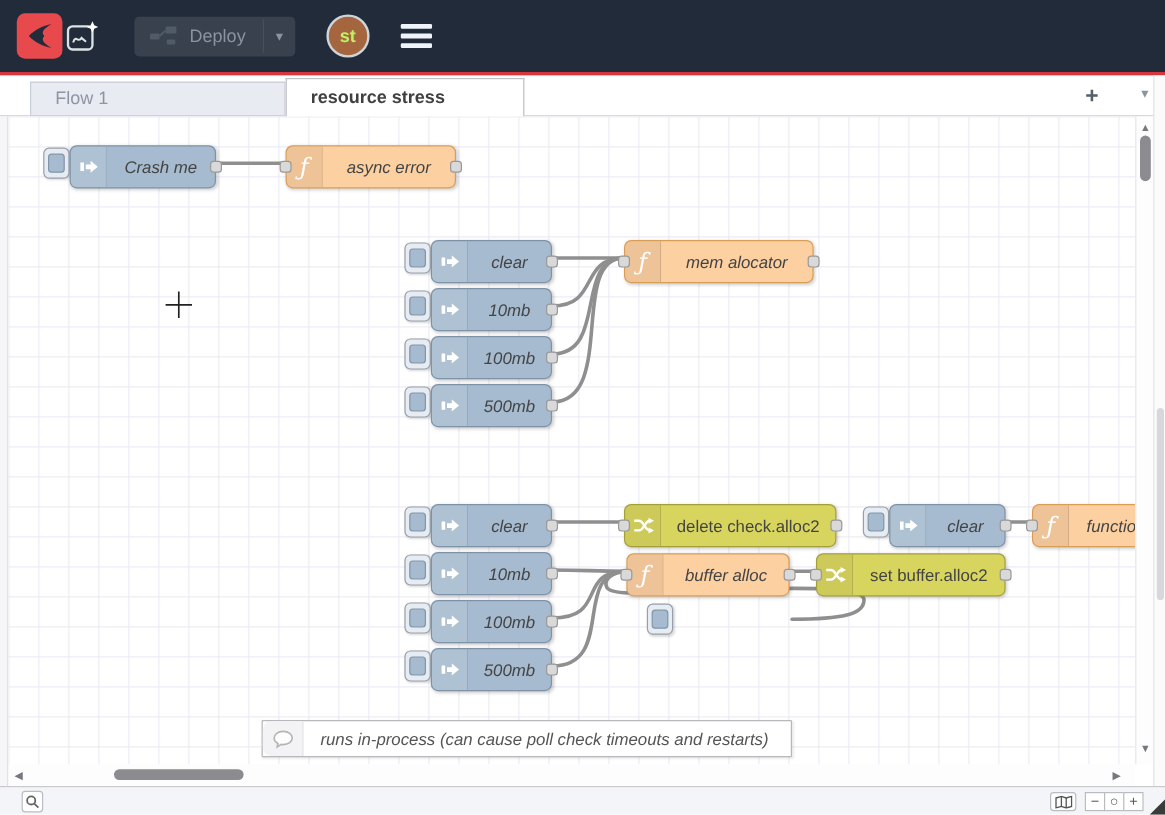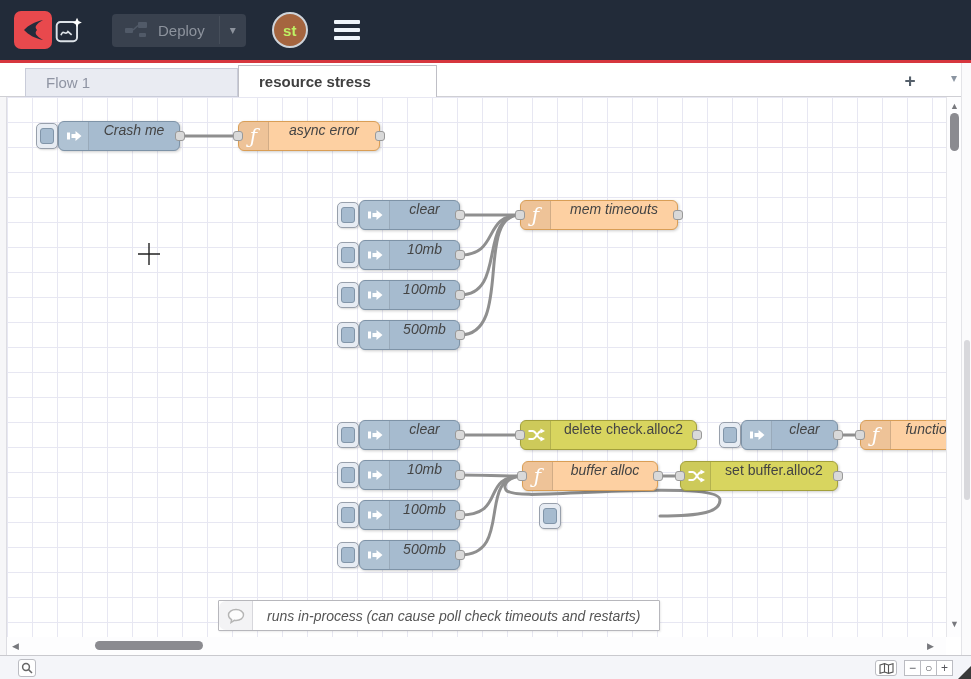--- a/index.html
+++ b/index.html
@@ -41,21 +41,21 @@
   .left-strip { position:absolute; left:0; top:97px; width:7px; height:558px; background:#f6f6f8;
                 border-right:1px solid #dddde2; }
   .canvas { position:absolute; left:7px; top:97px; width:939px; height:540px; background:#fff;
             overflow:hidden;
             background-image:linear-gradient(#e7e7f2 1px, transparent 1px),
                              linear-gradient(90deg,#e7e7f2 1px, transparent 1px);
             background-size:25px 25px; }
   svg.wires { position:absolute; left:0; top:0; }
   .wire { stroke:#8f8f8f; stroke-width:3; fill:none; stroke-linecap:round; }
 
-  .node { position:absolute; height:30px; border-radius:6px; display:flex; 
+  .node { position:absolute; height:36px; border-radius:6px; display:flex; align-items:center;
           border:1px solid; box-shadow:1px 1px 3px rgba(0,0,0,.2); }
   .node .nicon { width:30px; align-self:stretch; display:flex; align-items:center; justify-content:center;
                  border-right:1px solid rgba(0,0,0,.12); border-radius:5px 0 0 5px; }
   .node .nlabel { flex:1; text-align:center; font-size:14px; color:#444; padding:0 6px; white-space:nowrap; }
   .nlabel.it { font-style:italic; }
   .inject { background:#a6bbcf; border-color:#7e93a7; }
   .inject .nicon { background:rgba(255,255,255,.10); }
   .function { background:#fdd0a2; border-color:#d99e56; }
   .function .nicon { background:rgba(0,0,0,.06); }
   .change { background:#d8d55f; border-color:#a3a03c; }
@@ -263,21 +263,21 @@
           </svg>
         </span>
       <span class="nlabel it">500mb</span>
       <span class="port out"></span>
     </div>
 
     <div class="node function" style="left:513px;top:103px;width:158px">
       <span class="nicon">
           <span class="fglyph">ƒ</span>
         </span>
-      <span class="nlabel it">mem timeouts</span>
+      <span class="nlabel it">mem alocator</span>
       <span class="port in"></span>
       <span class="port out"></span>
     </div>
 
     <div class="node inject" style="left:352px;top:323px;width:101px">
       <span class="nicon">
           <svg width="18" height="16" viewBox="0 0 18 16">
             <path d="M2 4.5h3v7H2z" fill="#fff"></path>
             <path d="M6.5 6h4V3l6 5-6 5v-3h-4z" fill="#fff"></path>
           </svg>

